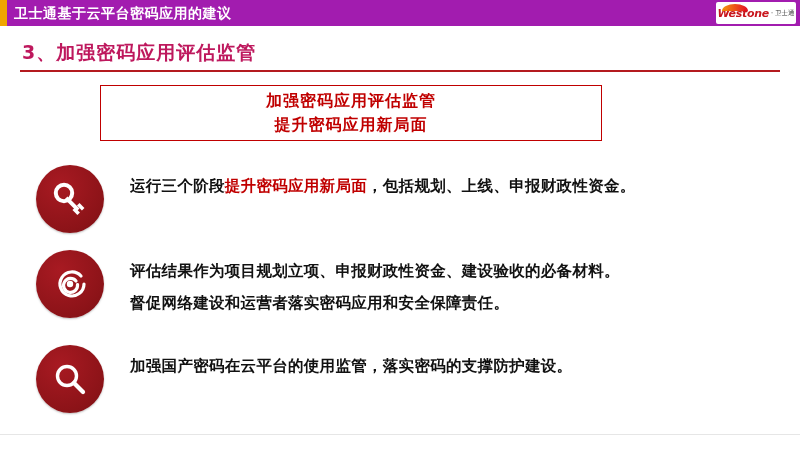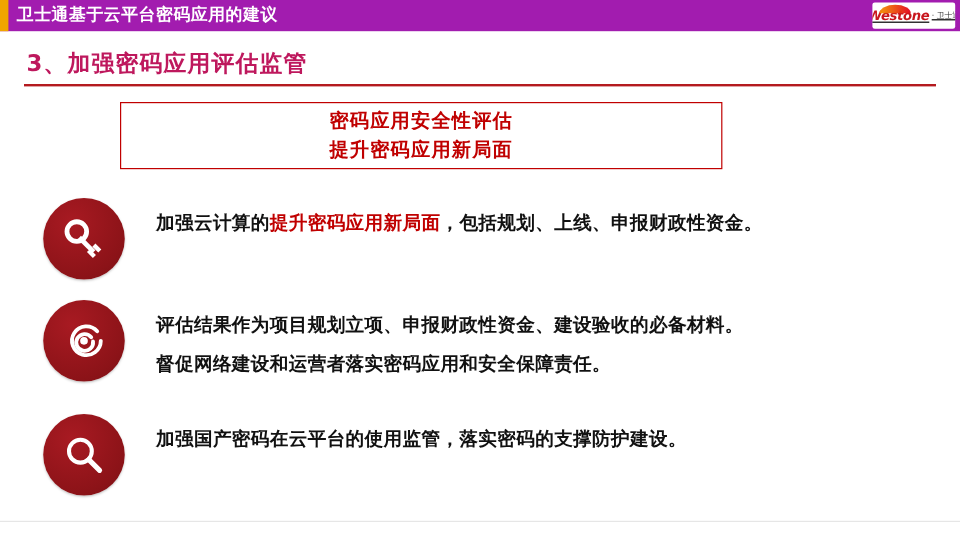--- a/index.html
+++ b/index.html
@@ -42,29 +42,28 @@
     font-size: 14px;
     font-weight: bold;
     letter-spacing: 0.5px;
     line-height: 20px;
     white-space: nowrap;
   }
   .logo-box {
     position: absolute;
     right: 4px;
     top: 2px;
-    width: 69px;
+    width: 80px;
     height: 22px;
     background: #ffffff;
     border-radius: 2px;
     display: flex;
     align-items: center;
     justify-content: center;
     overflow: hidden;
-    text-decoration: underline;
   }
   .logo-main {
     color: #c8161d;
     font-size: 11px;
     font-weight: bold;
     font-style: italic;
     letter-spacing: -0.3px;
   }
   .logo-sub {
     color: #333333;
@@ -186,38 +185,38 @@
       <div class="logo-swoosh"></div>
       <span class="logo-main">Westone</span>
       <span class="logo-sub">· 卫士通</span>
     </div>
   </div>
 
   <div class="section-title">3、加强密码应用评估监管</div>
   <div class="title-rule"></div>
 
   <div class="callout">
-    <div class="callout-line">密码应用安全性评估</div>
+    <div class="callout-line">加强密码应用评估监管</div>
     <div class="callout-line">提升密码应用新局面</div>
   </div>
 
   <div class="row row1">
     <div class="circle">
       <svg width="38" height="38" viewBox="0 0 38 38" aria-hidden="true">
         <g fill="#ffffff">
           <circle cx="13" cy="13" r="8.2" fill="none" stroke="#ffffff" stroke-width="4"></circle>
           <rect x="16.5" y="16.5" width="17" height="4" transform="rotate(45 16.5 16.5)"></rect>
           <rect x="24" y="27.5" width="7" height="3.6" transform="rotate(45 24 27.5)"></rect>
           <rect x="28.5" y="23" width="7" height="3.6" transform="rotate(45 28.5 23)"></rect>
         </g>
       </svg>
     </div>
     <div class="row-text">
       <p>
-        <span>加强云计算的</span><span class="hl">提升密码应用新局面</span><span>，包括规划、上线、申报财政性资金。</span>
+        <span>运行三个阶段</span><span class="hl">提升密码应用新局面</span><span>，包括规划、上线、申报财政性资金。</span>
       </p>
     </div>
   </div>
 
   <div class="row row3">
     <div class="circle">
       <svg width="38" height="38" viewBox="0 0 38 38" aria-hidden="true">
         <circle cx="16" cy="16" r="9.5" fill="none" stroke="#ffffff" stroke-width="3.4"></circle>
         <line x1="23" y1="23" x2="32" y2="32" stroke="#ffffff" stroke-width="4.2" stroke-linecap="round"></line>
       </svg>

